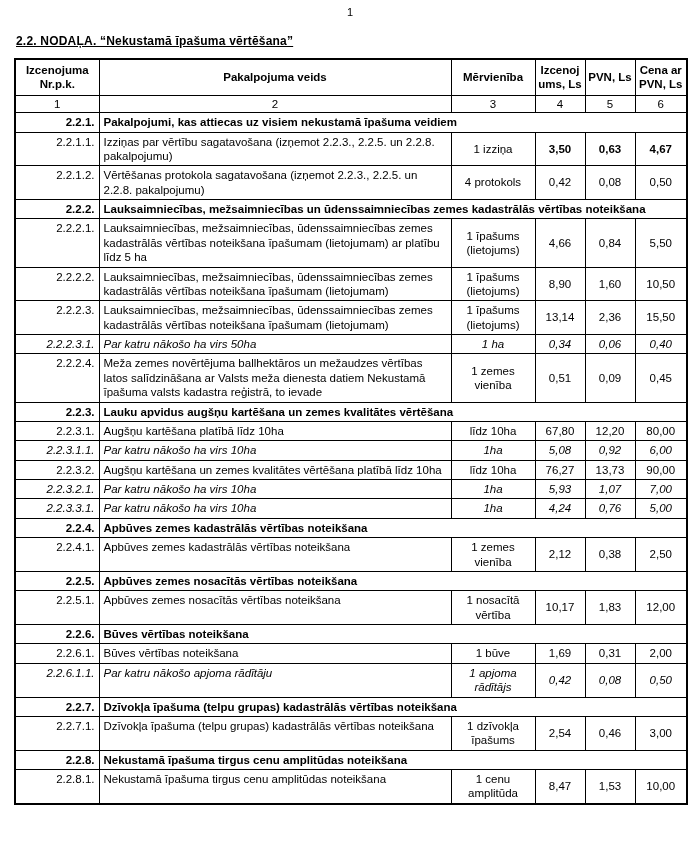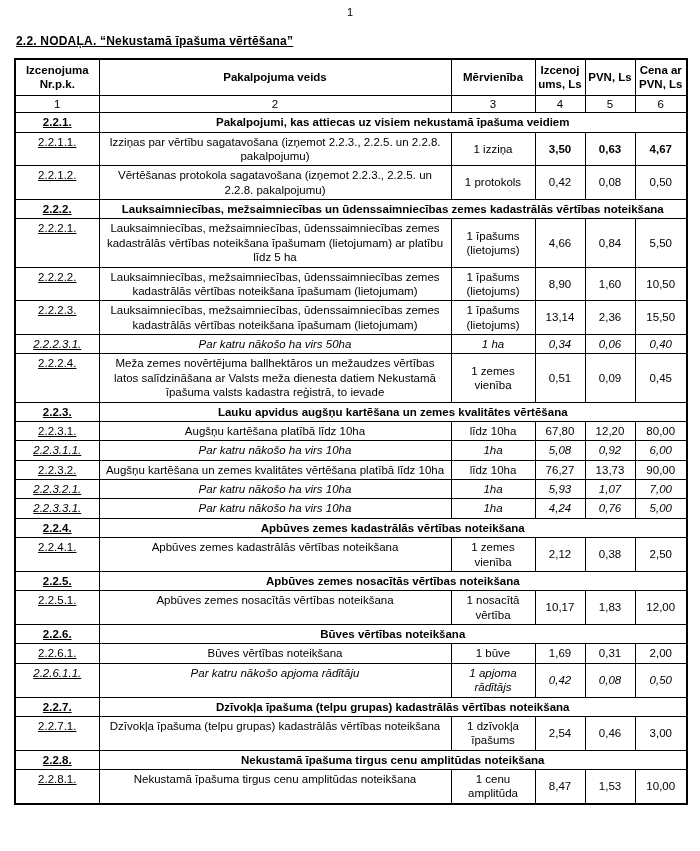--- a/index.html
+++ b/index.html
@@ -49,26 +49,25 @@
     vertical-align: middle;
     padding: 3px 2px;
   }
   tr.colnums td {
     text-align: center;
     vertical-align: middle;
     padding: 1px 2px;
   }
   td.cell-nr {
     vertical-align: top;
-    text-align: center;
-    text-decoration: underline;
+    text-align: right;
   }
   td.cell-service {
     vertical-align: top;
-    text-align: center;
+    text-align: left;
   }
   td.cell-unit {
     vertical-align: middle;
     text-align: center;
   }
   td.cell-num {
     vertical-align: middle;
     text-align: center;
   }
   tr.section td {
@@ -126,21 +125,21 @@
           <td class="cell-nr">2.2.1.1.</td>
           <td class="cell-service">Izziņas par vērtību sagatavošana (izņemot 2.2.3., 2.2.5. un 2.2.8. pakalpojumu)</td>
           <td class="cell-unit">1 izziņa</td>
           <td class="cell-num bold-val">3,50</td>
           <td class="cell-num bold-val">0,63</td>
           <td class="cell-num bold-val">4,67</td>
         </tr>
         <tr class="item">
           <td class="cell-nr">2.2.1.2.</td>
           <td class="cell-service">Vērtēšanas protokola sagatavošana (izņemot 2.2.3., 2.2.5. un 2.2.8. pakalpojumu)</td>
-          <td class="cell-unit">1 protokols</td>
+          <td class="cell-unit">4 protokols</td>
           <td class="cell-num">0,42</td>
           <td class="cell-num">0,08</td>
           <td class="cell-num">0,50</td>
         </tr>
         <tr class="section">
           <td class="cell-nr">2.2.2.</td>
           <td class="cell-service" colspan="5">Lauksaimniecības, mežsaimniecības un ūdenssaimniecības zemes kadastrālās vērtības noteikšana</td>
         </tr>
         <tr class="item">
           <td class="cell-nr">2.2.2.1.</td>

